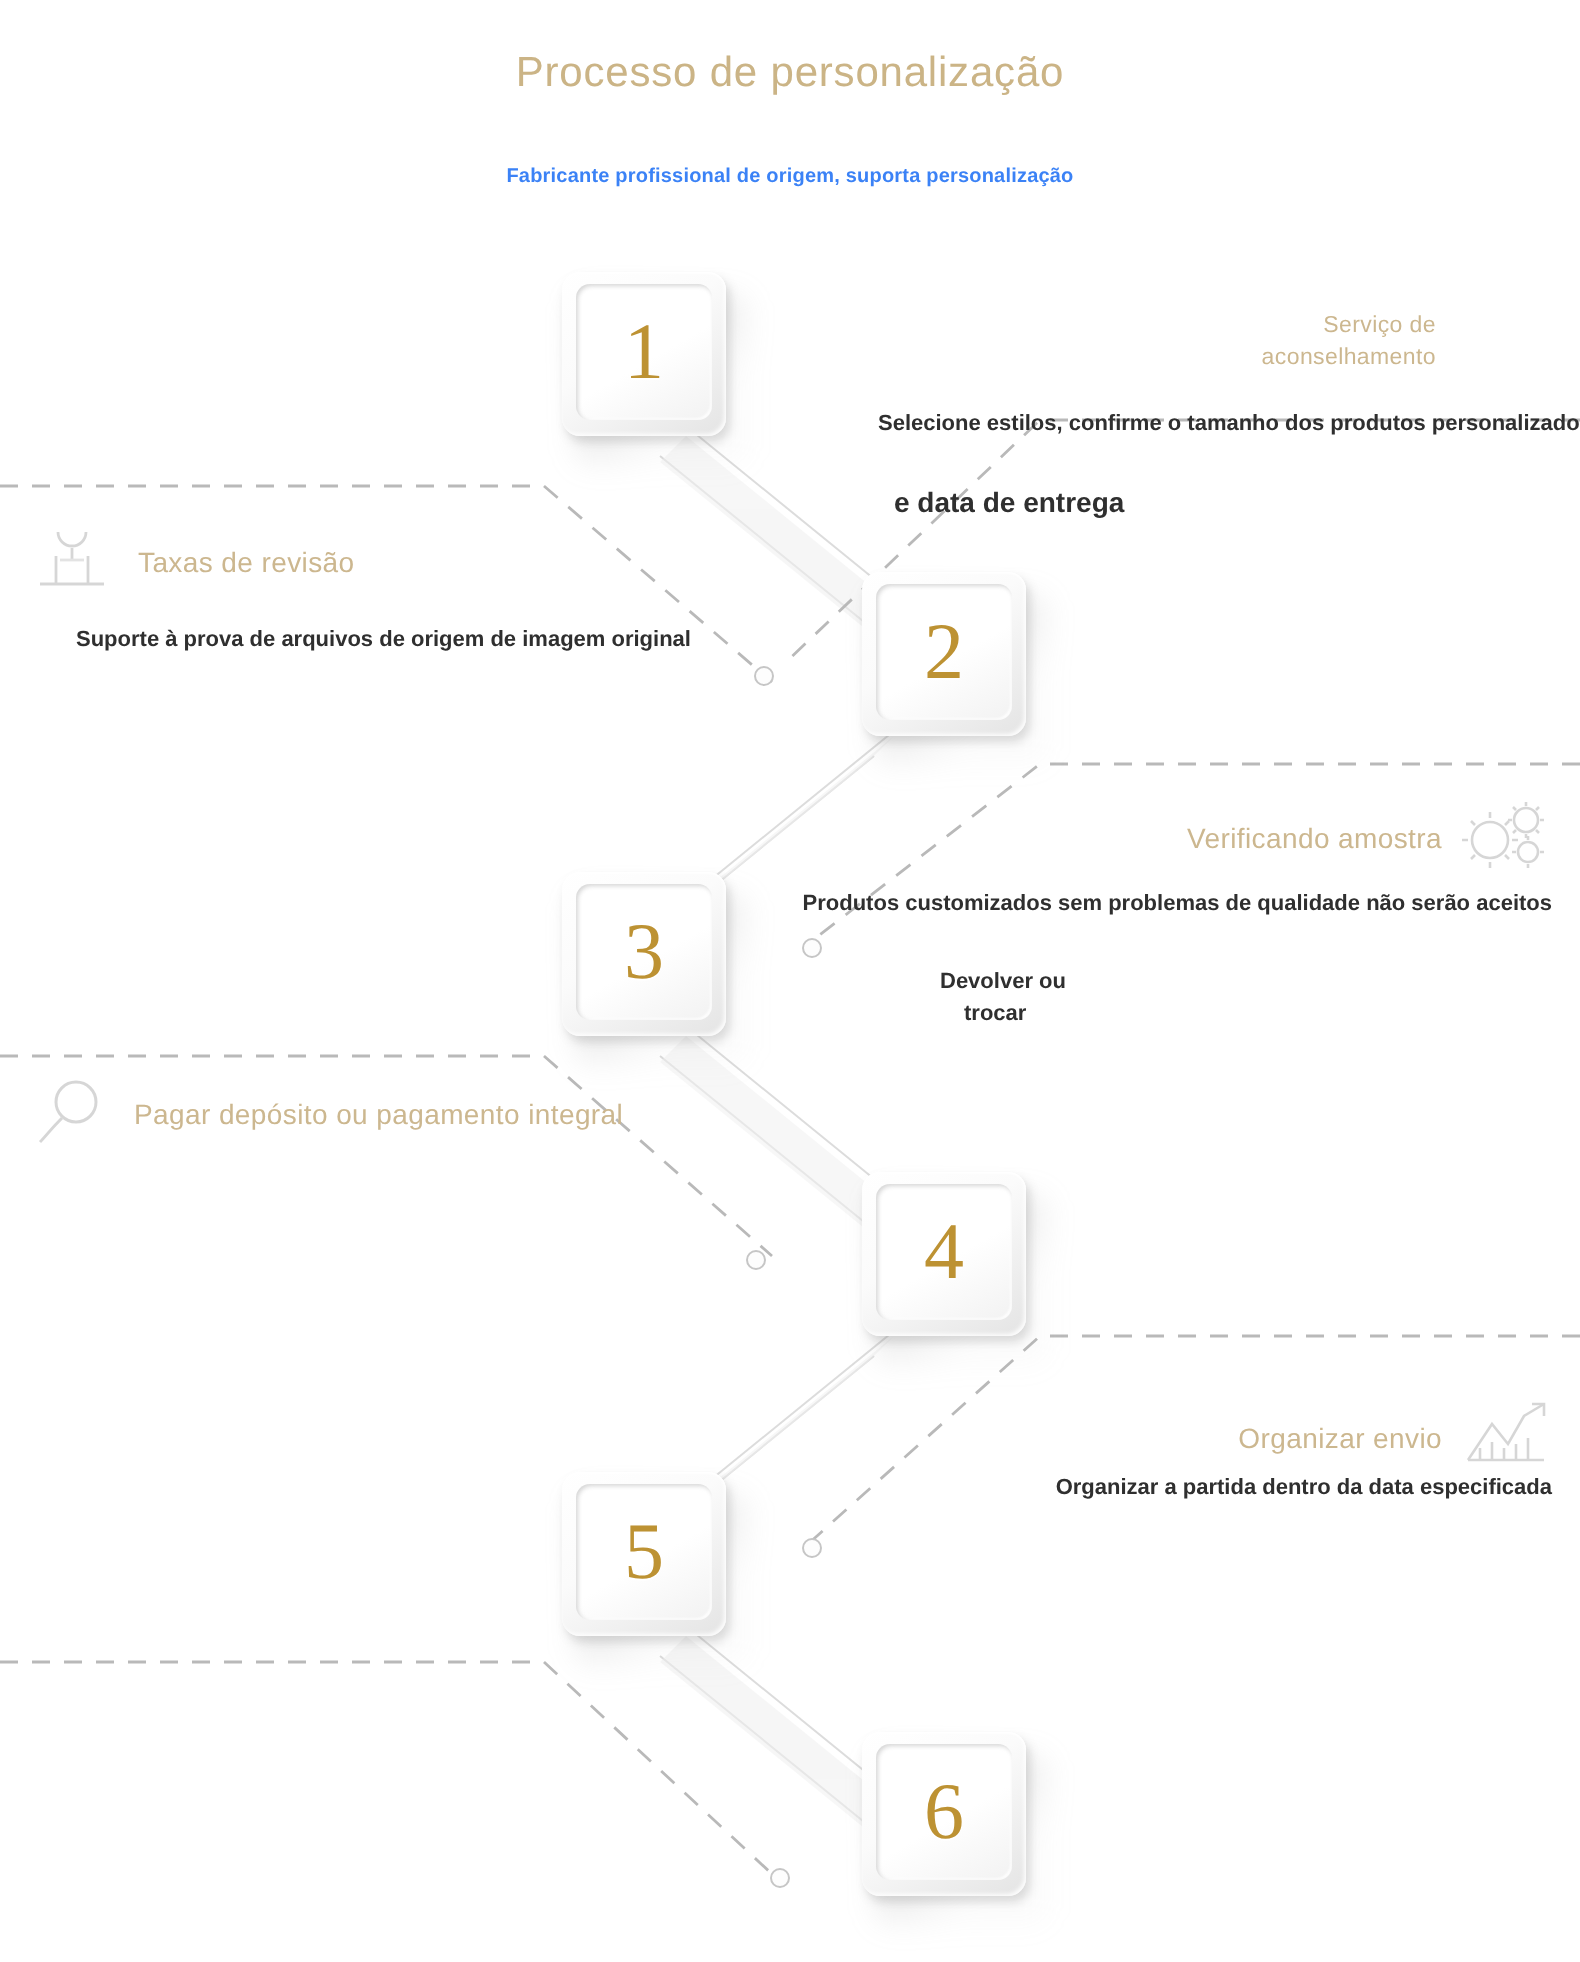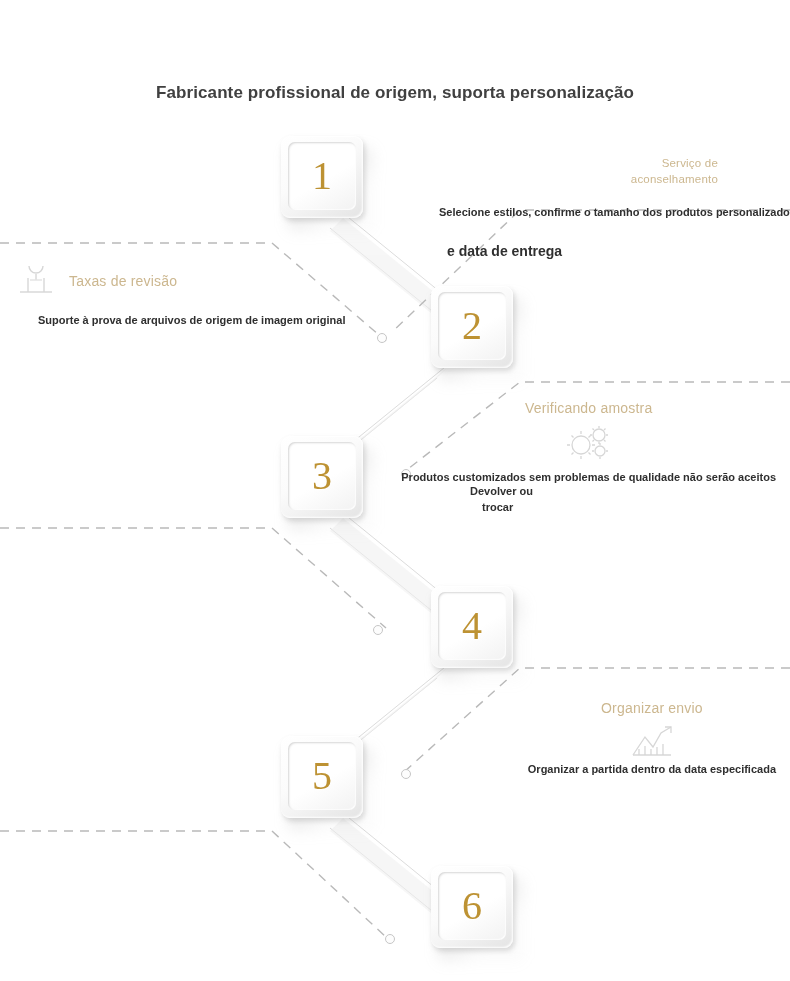--- a/index.html
+++ b/index.html
@@ -17,22 +17,22 @@
     position:absolute;left:0;right:0;top:25px;
     text-align:center;
     font-size:21px;
     letter-spacing:.4px;
     color:#cbb486;
     font-weight:400;
   }
   .subtitle{
     position:absolute;left:0;right:0;top:83px;
     text-align:center;
-    font-size:17px;
-    color:#404040;
+    font-size:10px;
+    color:#3b82f6;
     font-weight:700;
     letter-spacing:.1px;
   }
 
   
   .layer{position:absolute;left:0;top:0;width:790px;height:981px;}
   .layer.under{z-index:1;}
   .layer.over{z-index:2;pointer-events:none;}
 
   
@@ -95,32 +95,33 @@
     color:#2f2f2f;
     font-weight:700;
     white-space:nowrap;
     letter-spacing:0;
   }
   .blk .dsc.big{font-size:14px;}
   .blk.right{text-align:right;}
   .blk.left{text-align:left;}
 
   .hdrow{display:flex;align-items:center;gap:9px;}
-  .hdrow.r{justify-content:flex-end;flex-direction:column;}
+  .hdrow.r{justify-content:flex-end;}
   .ico{width:46px;height:38px;flex:0 0 auto;opacity:.75;}
 
   .gold-line{
     font-size:12px;color:#c5a866;font-weight:700;white-space:nowrap;
   }
 </style>
 </head>
 <body>
 
 <div id="stage">
 
+  <div class="title">Processo de personalização</div>
   <div class="subtitle">Fabricante profissional de origem, suporta personalização</div>
 
   <svg class="layer under" viewBox="0 0 790 981">
     <g stroke="#dcdcdc" stroke-width="1" fill="none">
 
       <line x1="343" y1="213" x2="450" y2="300"></line>
       <line x1="330" y1="228" x2="437" y2="315"></line>
 
       <line x1="450" y1="363" x2="343" y2="450"></line>
       <line x1="437" y1="378" x2="330" y2="465"></line>
@@ -249,20 +250,29 @@
       </svg>
     </div>
     <div class="dsc" style="margin-top:8px;">Produtos customizados sem problemas de qualidade não serão aceitos</div>
   </div>
   <div class="blk" style="left:470px;top:485px;text-align:left;">
     <div class="dsc">Devolver ou</div>
     <div class="dsc" style="margin-top:4px;margin-left:12px;">trocar</div>
   </div>
 
   <div class="blk left" style="left:12px;top:538px;">
+    <div class="hdrow">
+      <svg class="ico" viewBox="0 0 46 38">
+        <g fill="none" stroke="#c9c9c9" stroke-width="1.5">
+          <circle cx="26" cy="13" r="10"></circle>
+          <path d="M19 21 C13 27 11 30 8 33"></path>
+        </g>
+      </svg>
+      <span class="hd">Pagar depósito ou pagamento integral</span>
+    </div>
   </div>
 
   <div class="blk right" style="right:14px;top:700px;">
     <div class="hdrow r">
       <span class="hd">Organizar envio</span>
       <svg class="ico" viewBox="0 0 46 38">
         <g fill="none" stroke="#c9c9c9" stroke-width="1.3">
           <path d="M4 30 L16 12 L24 22 L32 8 L42 2"></path>
           <path d="M36 2 l6 0 l0 6"></path>
           <path d="M4 30 l38 0"></path>

